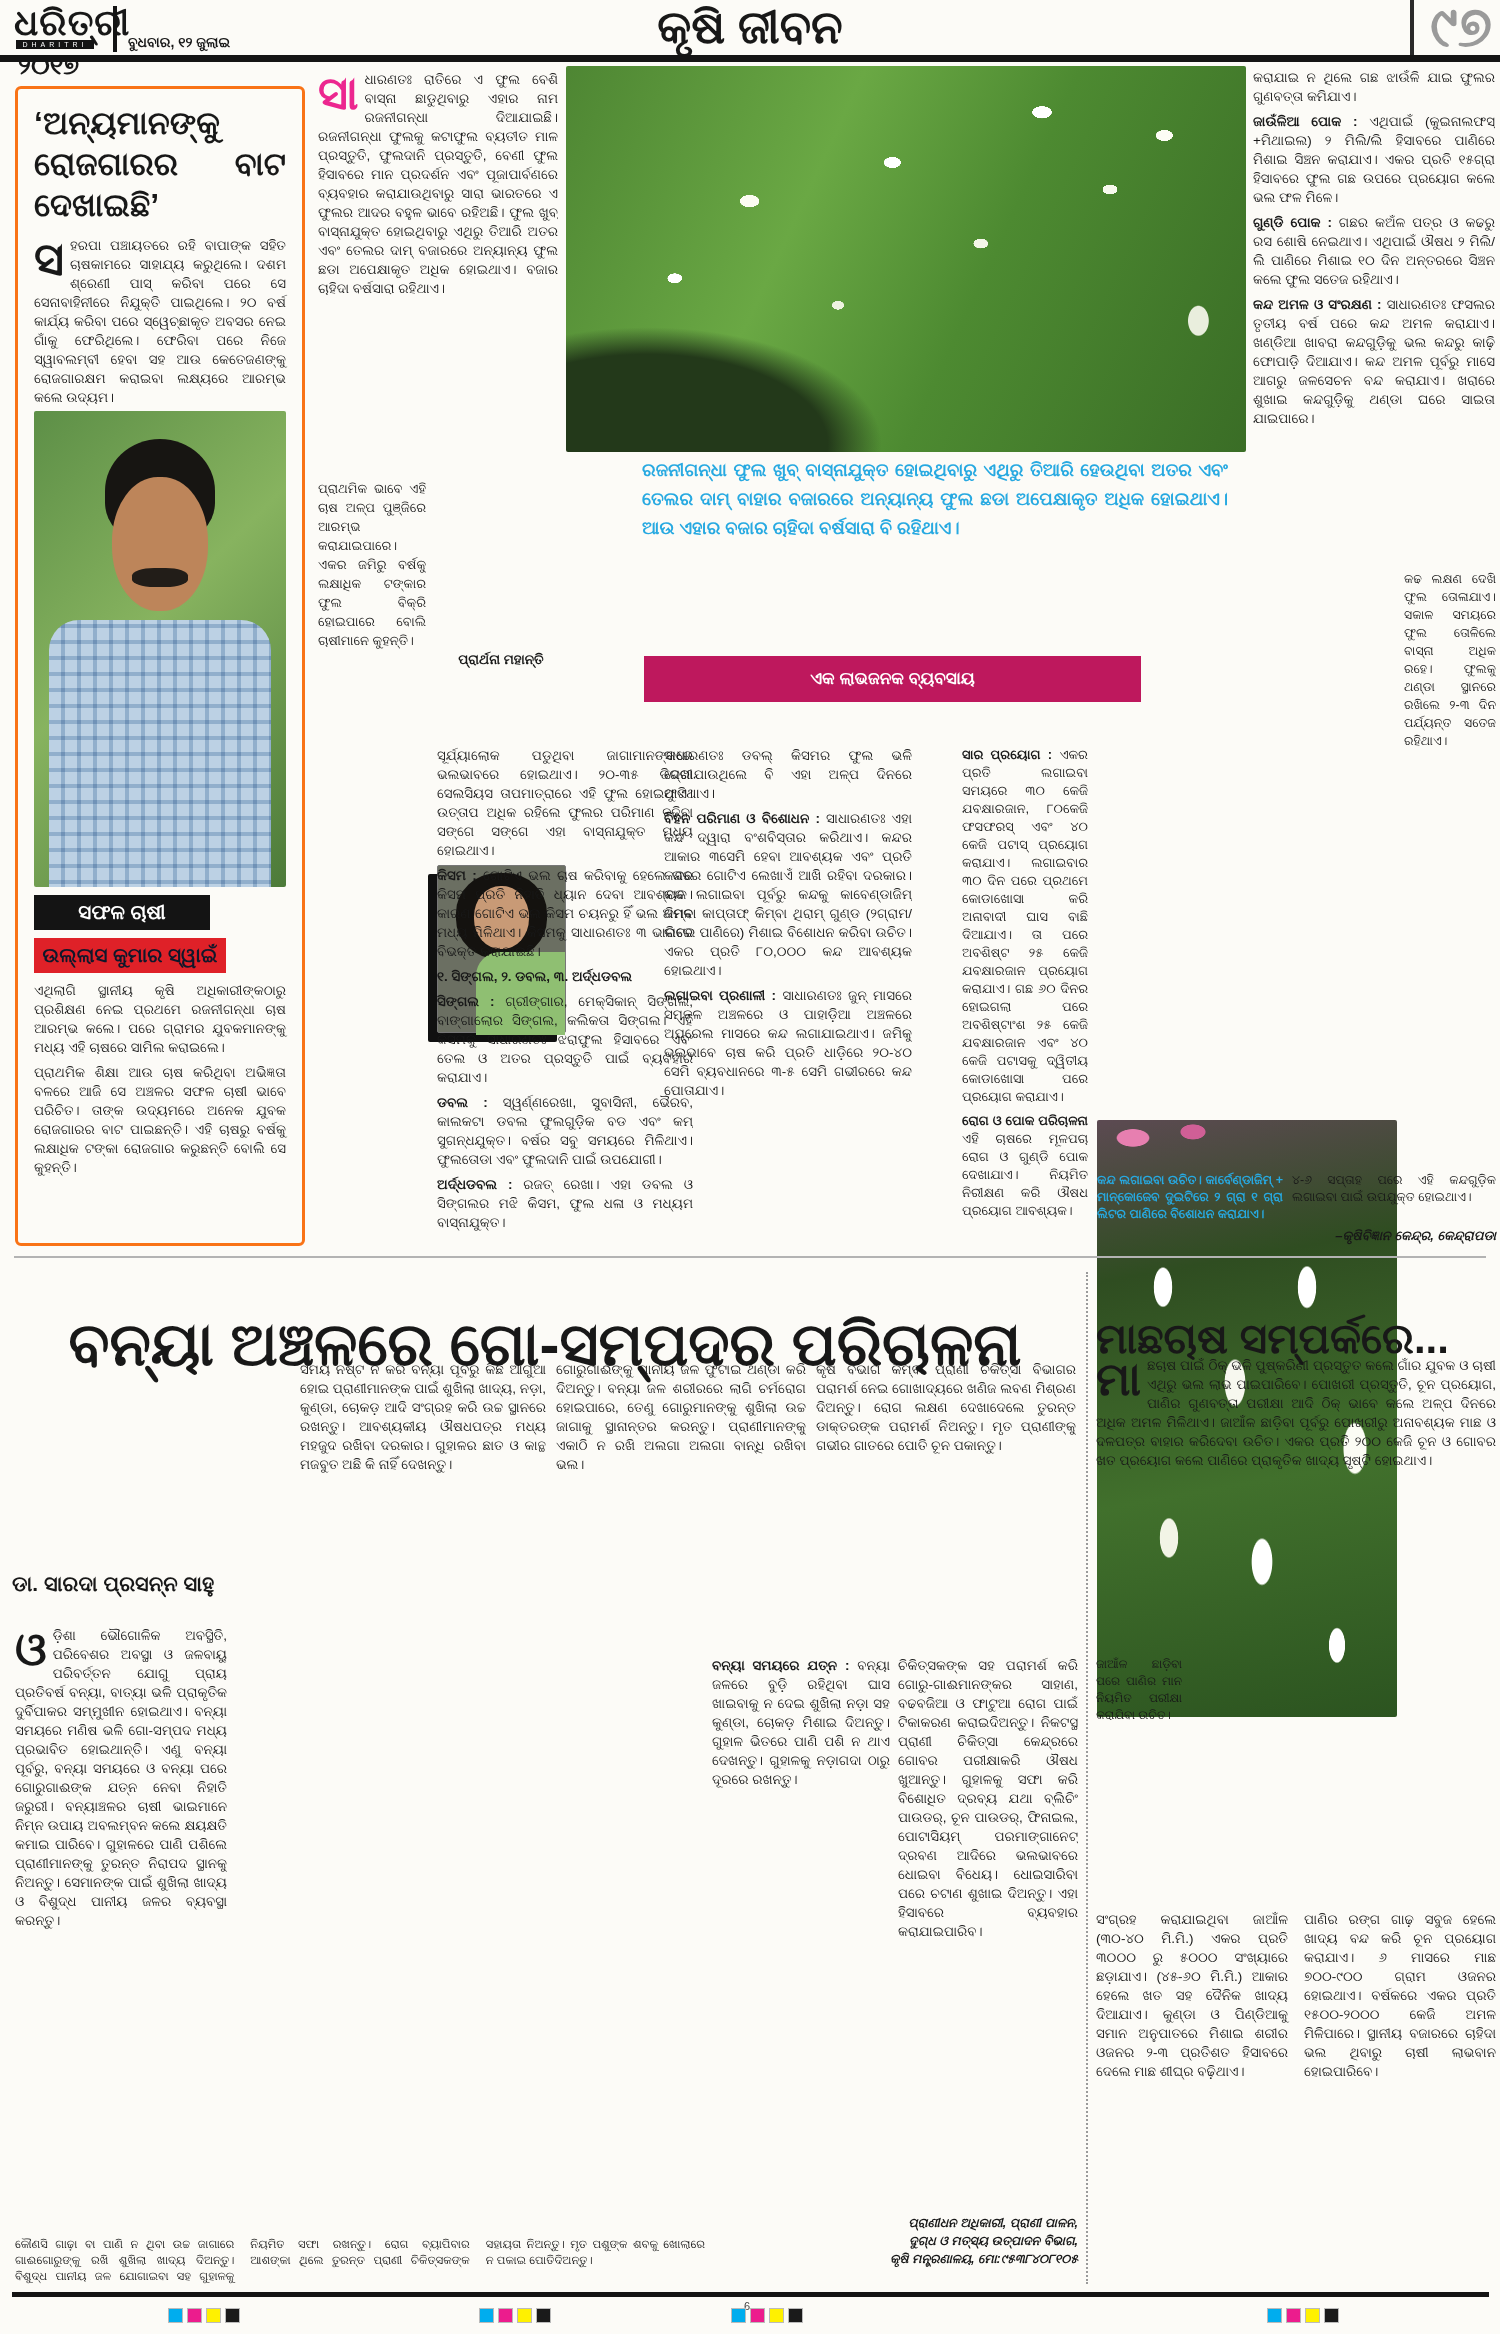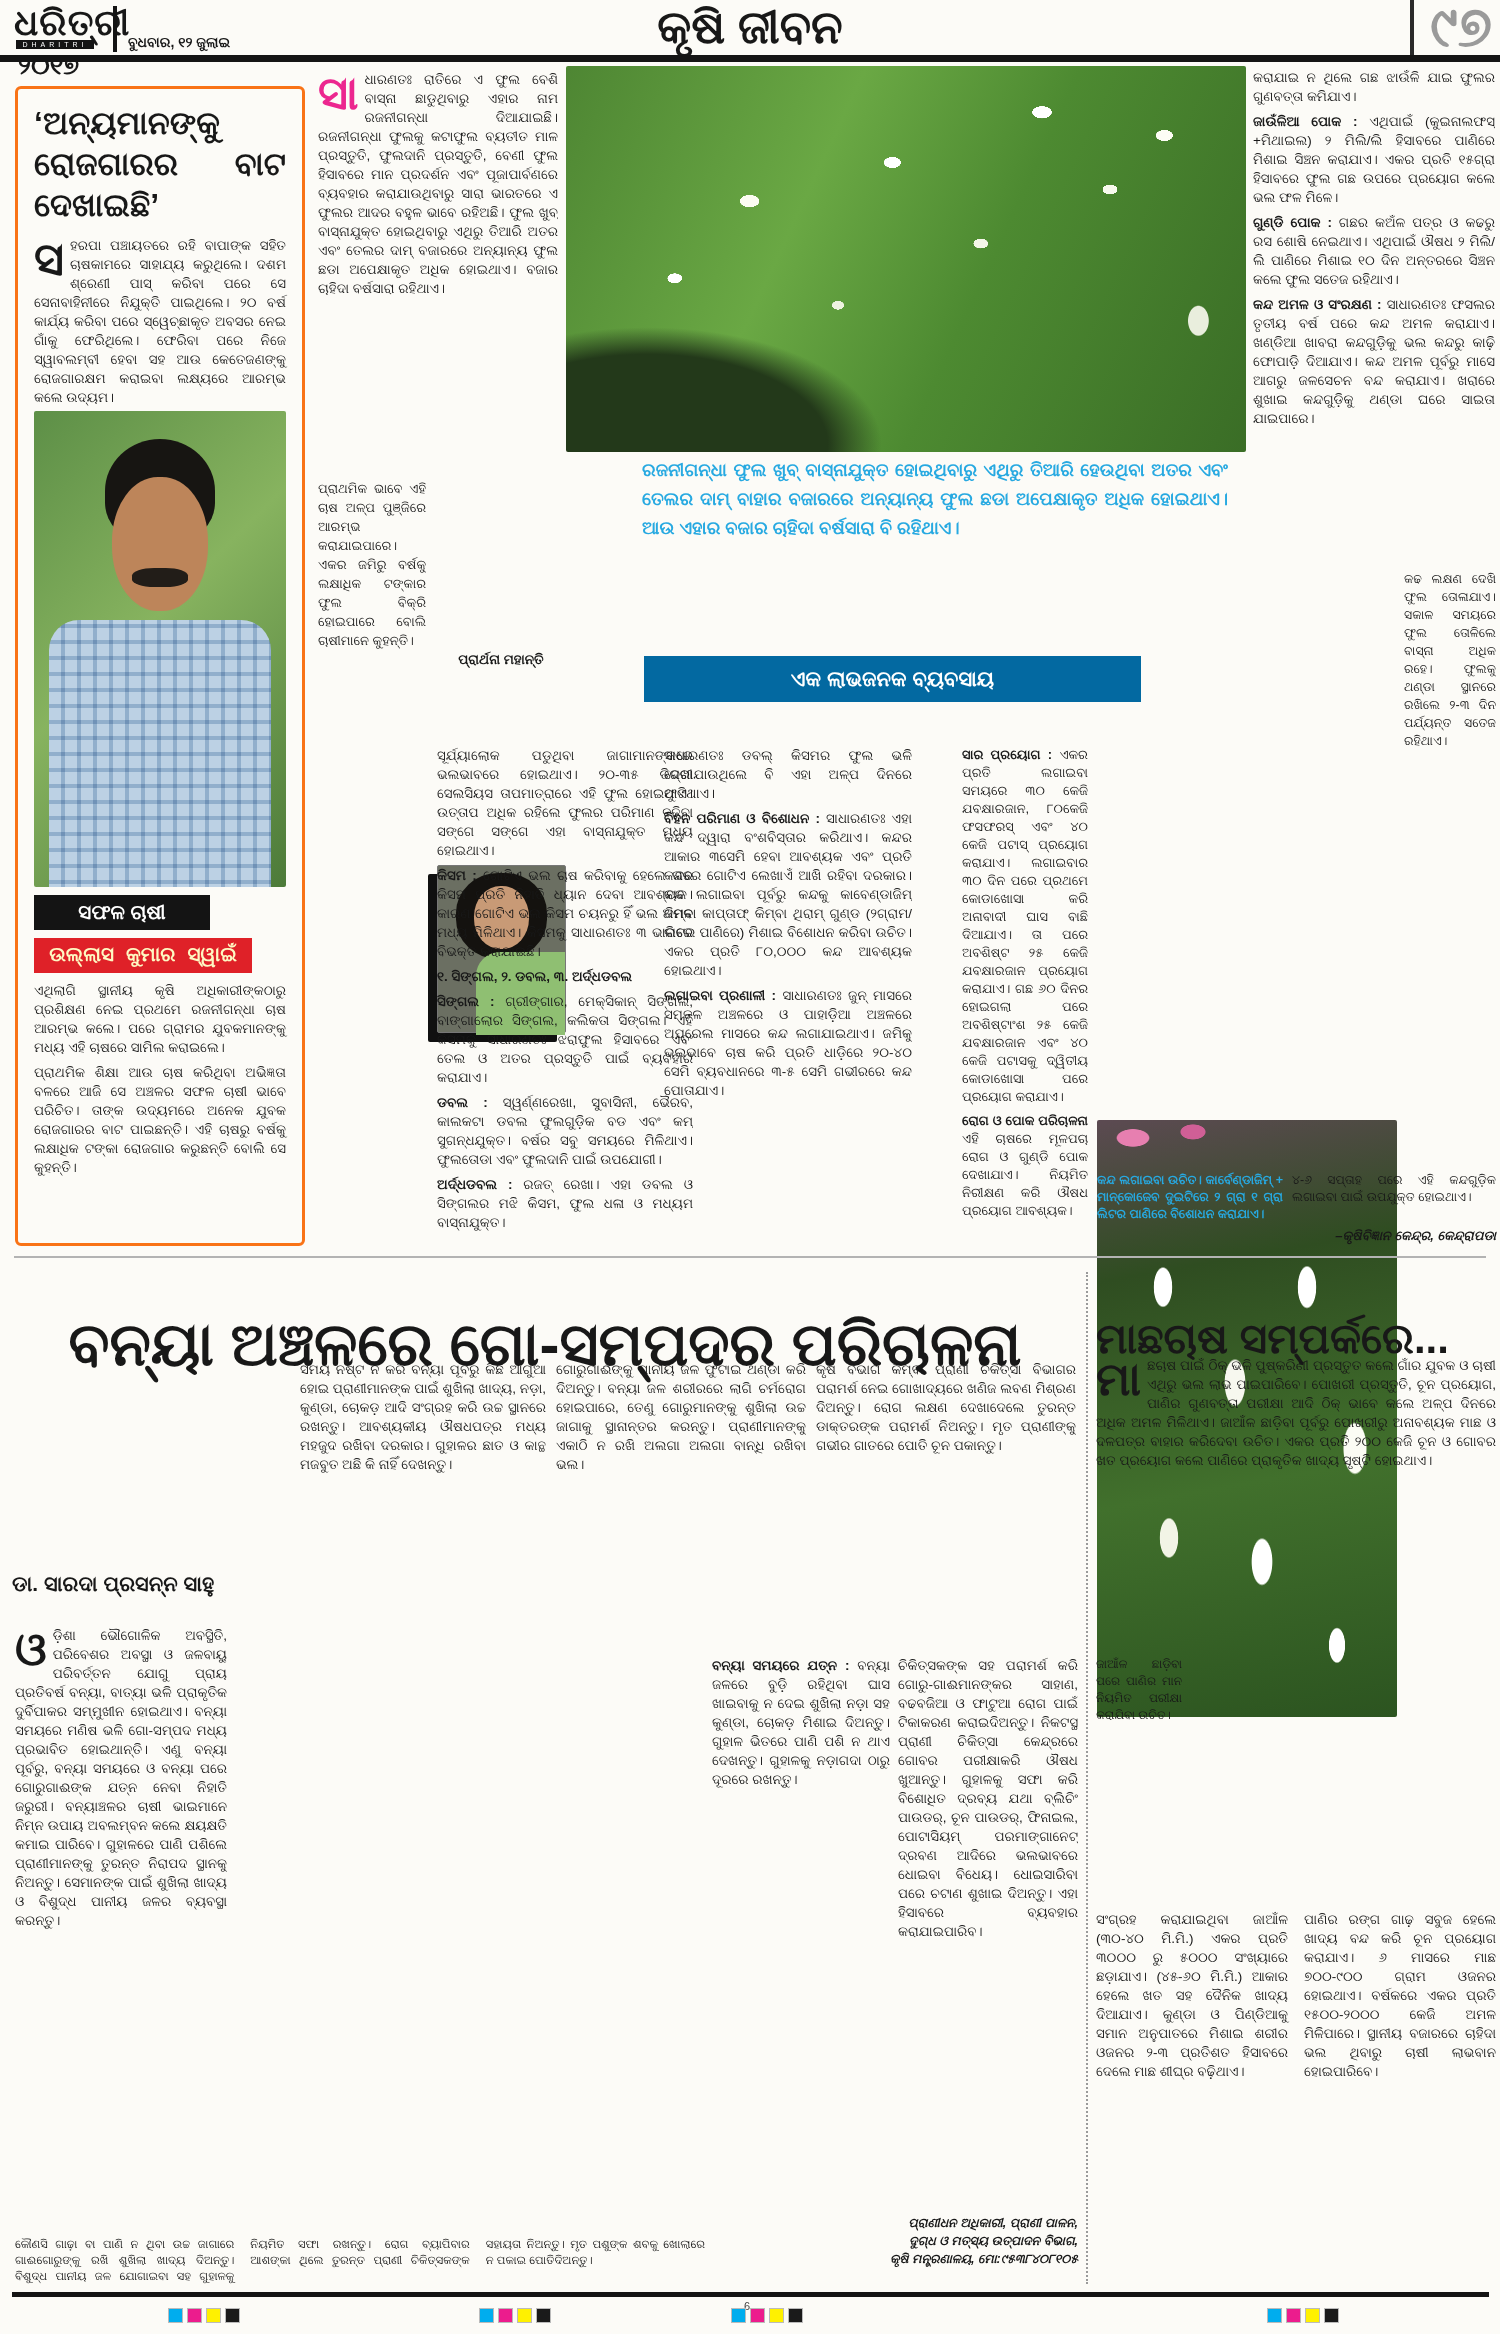--- a/index.html
+++ b/index.html
@@ -33,22 +33,22 @@
   .pt-hair{position:absolute;left:28%;top:6%;width:44%;height:22%;background:#171512;
            border-radius:50% 50% 40% 40%;}
   .pt-face{position:absolute;left:31%;top:14%;width:38%;height:28%;background:#bd855a;border-radius:48%;}
   .pt-mo{position:absolute;left:39%;top:33%;width:22%;height:4%;background:#221d18;border-radius:40%;}
   .pt-shirt{position:absolute;left:6%;top:44%;width:88%;height:58%;border-radius:30px 30px 0 0;
         background:repeating-linear-gradient(90deg,#dbe7f1 0 12px,#a9c1d8 12px 16px),
                    repeating-linear-gradient(0deg,#dbe7f1 0 12px,#a9c1d8 12px 16px);
         background-blend-mode:multiply;}
   .tag-black{width:176px;background:#141414;color:#fff;font-size:20px;font-weight:700;
              text-align:center;padding:8px 0;margin:2px 0 8px 0;}
-  .tag-red{width:218px;background:#df2128;color:#fef9c3;font-size:20px;font-weight:700;
-           text-align:center;padding:8px 0;margin:0 0 8px 0;font-family:Liberation Mono, monospace;}
+  .tag-red{width:192px;background:#df2128;color:#0f172a;font-size:20px;font-weight:700;
+           text-align:center;padding:8px 0;margin:0 0 8px 0;}
   
   .col2-intro{left:318px;top:70px;width:240px;height:404px;}
   .narrow-col{left:318px;top:479px;width:108px;height:290px;font-size:13px;}
   .ph-flowers-top{left:566px;top:66px;width:680px;height:386px;
     background:
      radial-gradient(14px 9px at 88% 18%,#fdfdf5 60%,transparent 62%),
      radial-gradient(12px 8px at 80% 32%,#f8f9ee 60%,transparent 62%),
      radial-gradient(16px 10px at 70% 12%,#ffffff 60%,transparent 62%),
      radial-gradient(12px 8px at 61% 46%,#f4f6e8 60%,transparent 62%),
      radial-gradient(14px 9px at 48% 25%,#ffffff 60%,transparent 62%),
@@ -60,22 +60,22 @@
      linear-gradient(115deg,#4e8633 0%,#6aa844 35%,#4d8a31 60%,#3a6d26 100%);}
   .top-caption{left:642px;top:456px;width:586px;height:100px;color:#27a9e1;
                font-size:18px;line-height:1.62;font-weight:700;text-align:justify;}
   .woman-photo{left:437px;top:479px;width:127px;height:166px;background:#6b6f62;
                box-shadow:-9px 9px 0 #101010;border:1px solid #777;}
   .w-hair{position:absolute;left:14%;top:4%;width:72%;height:52%;background:#14120f;border-radius:46%;}
   .w-face{position:absolute;left:28%;top:12%;width:44%;height:38%;background:#c89a76;border-radius:48%;}
   .w-dress{position:absolute;left:30%;top:52%;width:70%;height:50%;background:#8fbf72;border-radius:24px 0 0 0;}
   .woman-name{left:428px;top:652px;width:146px;text-align:center;font-size:13.5px;font-weight:700;}
   .feat-title{left:666px;top:548px;width:460px;font-size:62px;font-weight:800;letter-spacing:1px;}
-  .feat-sub{left:644px;top:656px;width:497px;height:46px;background:#0369a1;color:#fff;
-            font-size:21px;font-weight:700;text-align:center;line-height:46px;}
+  .feat-sub{left:644px;top:656px;width:497px;height:46px;background:#be185d;color:#fff;
+            font-size:17px;font-weight:700;text-align:center;line-height:46px;}
   .rail{left:1253px;top:68px;width:242px;height:494px;}
   .ph-flowers-tall{left:1097px;top:566px;width:300px;height:597px;
     background:
      radial-gradient(26px 14px at 12% 3%,#e77fb0 60%,transparent 65%),
      radial-gradient(20px 12px at 32% 2%,#d05f96 60%,transparent 65%),
      radial-gradient(16px 34px at 22% 28%,#ffffff 55%,transparent 60%),
      radial-gradient(18px 40px at 46% 44%,#f7f8ef 55%,transparent 60%),
      radial-gradient(16px 36px at 70% 28%,#ffffff 55%,transparent 60%),
      radial-gradient(20px 44px at 86% 55%,#fbfcf4 55%,transparent 60%),
      radial-gradient(18px 40px at 55% 74%,#ffffff 55%,transparent 60%),

